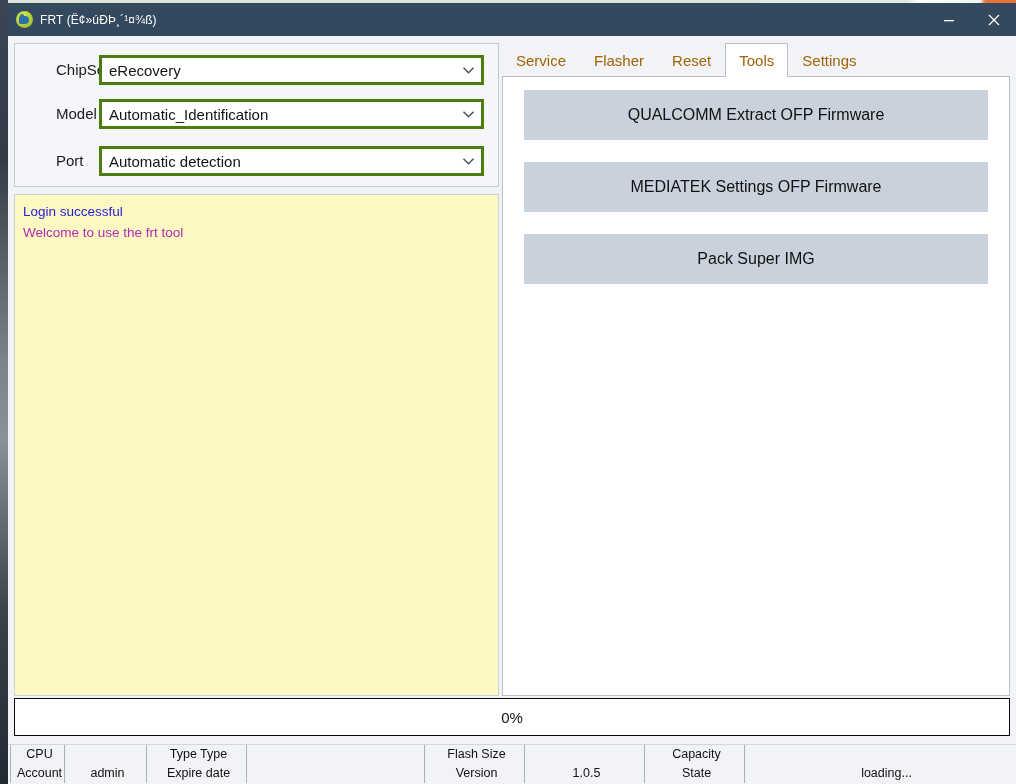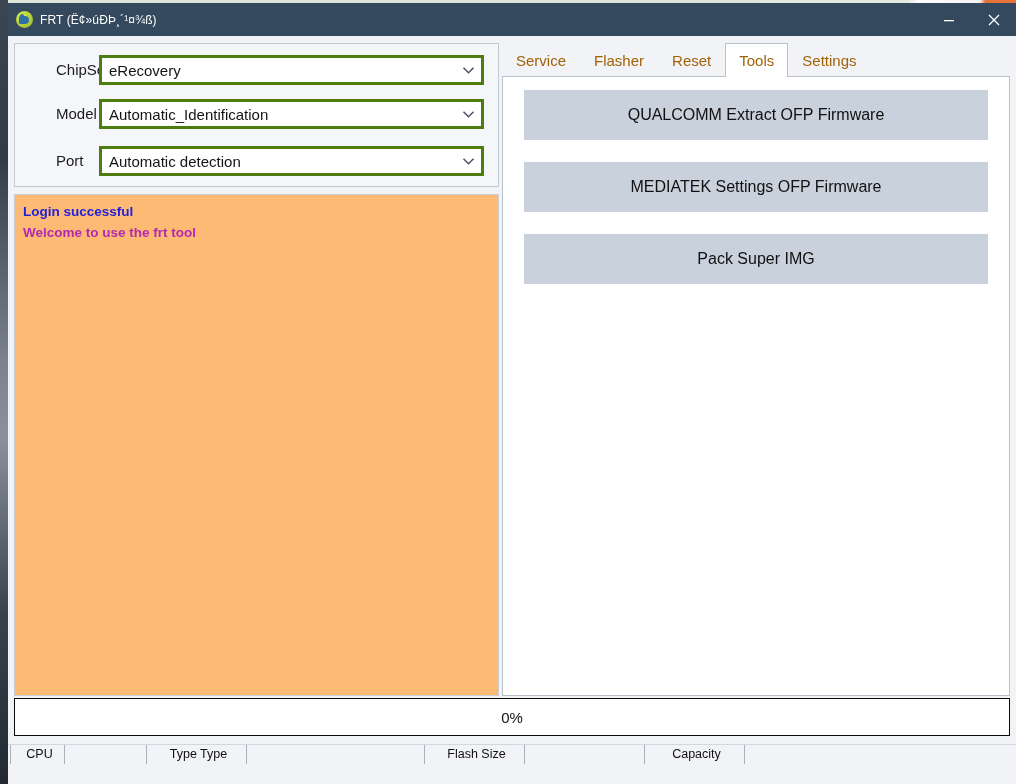--- a/index.html
+++ b/index.html
@@ -157,25 +157,24 @@
     align-items: center;
     justify-content: center;
     flex: 0 0 auto;
   }
 
   #log-panel {
     position: absolute;
     left: 0; right: 0;
     top: 151px;
     bottom: 0;
-    background: #fdba74;
+    background: #fef9c3;
     border: 1px solid #c8cfd8;
     overflow: hidden;
     padding: 6px 24px 0 8px;
-    font-weight: bold;
   }
   .log-line {
     font-size: 13.5px;
     line-height: 21px;
     white-space: nowrap;
   }
 
   
   #right-column {
     position: absolute;
@@ -397,16 +396,26 @@
       <div class="status-row" id="status-row-top" style="top:0px;">
           <div class="status-cell" style="left: 2px; width: 54px;">CPU</div>
           <div class="status-cell" style="left: 56px; width: 82px;"></div>
           <div class="status-cell" style="left: 138px; width: 100px;">Type Type</div>
           <div class="status-cell" style="left: 238px; width: 178px;"></div>
           <div class="status-cell" style="left: 416px; width: 100px;">Flash Size</div>
           <div class="status-cell" style="left: 516px; width: 120px;"></div>
           <div class="status-cell" style="left: 636px; width: 100px;">Capacity</div>
           <div class="status-cell" style="left: 736px; width: 280px;"></div>
         </div>
+      <div class="status-row" id="status-row-bottom" style="top:19px;">
+          <div class="status-cell" style="left: 2px; width: 54px;">Account</div>
+          <div class="status-cell" style="left: 56px; width: 82px;">admin</div>
+          <div class="status-cell" style="left: 138px; width: 100px;">Expire date</div>
+          <div class="status-cell" style="left: 238px; width: 178px;"></div>
+          <div class="status-cell" style="left: 416px; width: 100px;">Version</div>
+          <div class="status-cell" style="left: 516px; width: 120px;">1.0.5</div>
+          <div class="status-cell" style="left: 636px; width: 100px;">State</div>
+          <div class="status-cell" style="left: 736px; width: 280px;">loading...</div>
+        </div>
     </div>
 
   </div>
 </div>
 
 </body></html>

